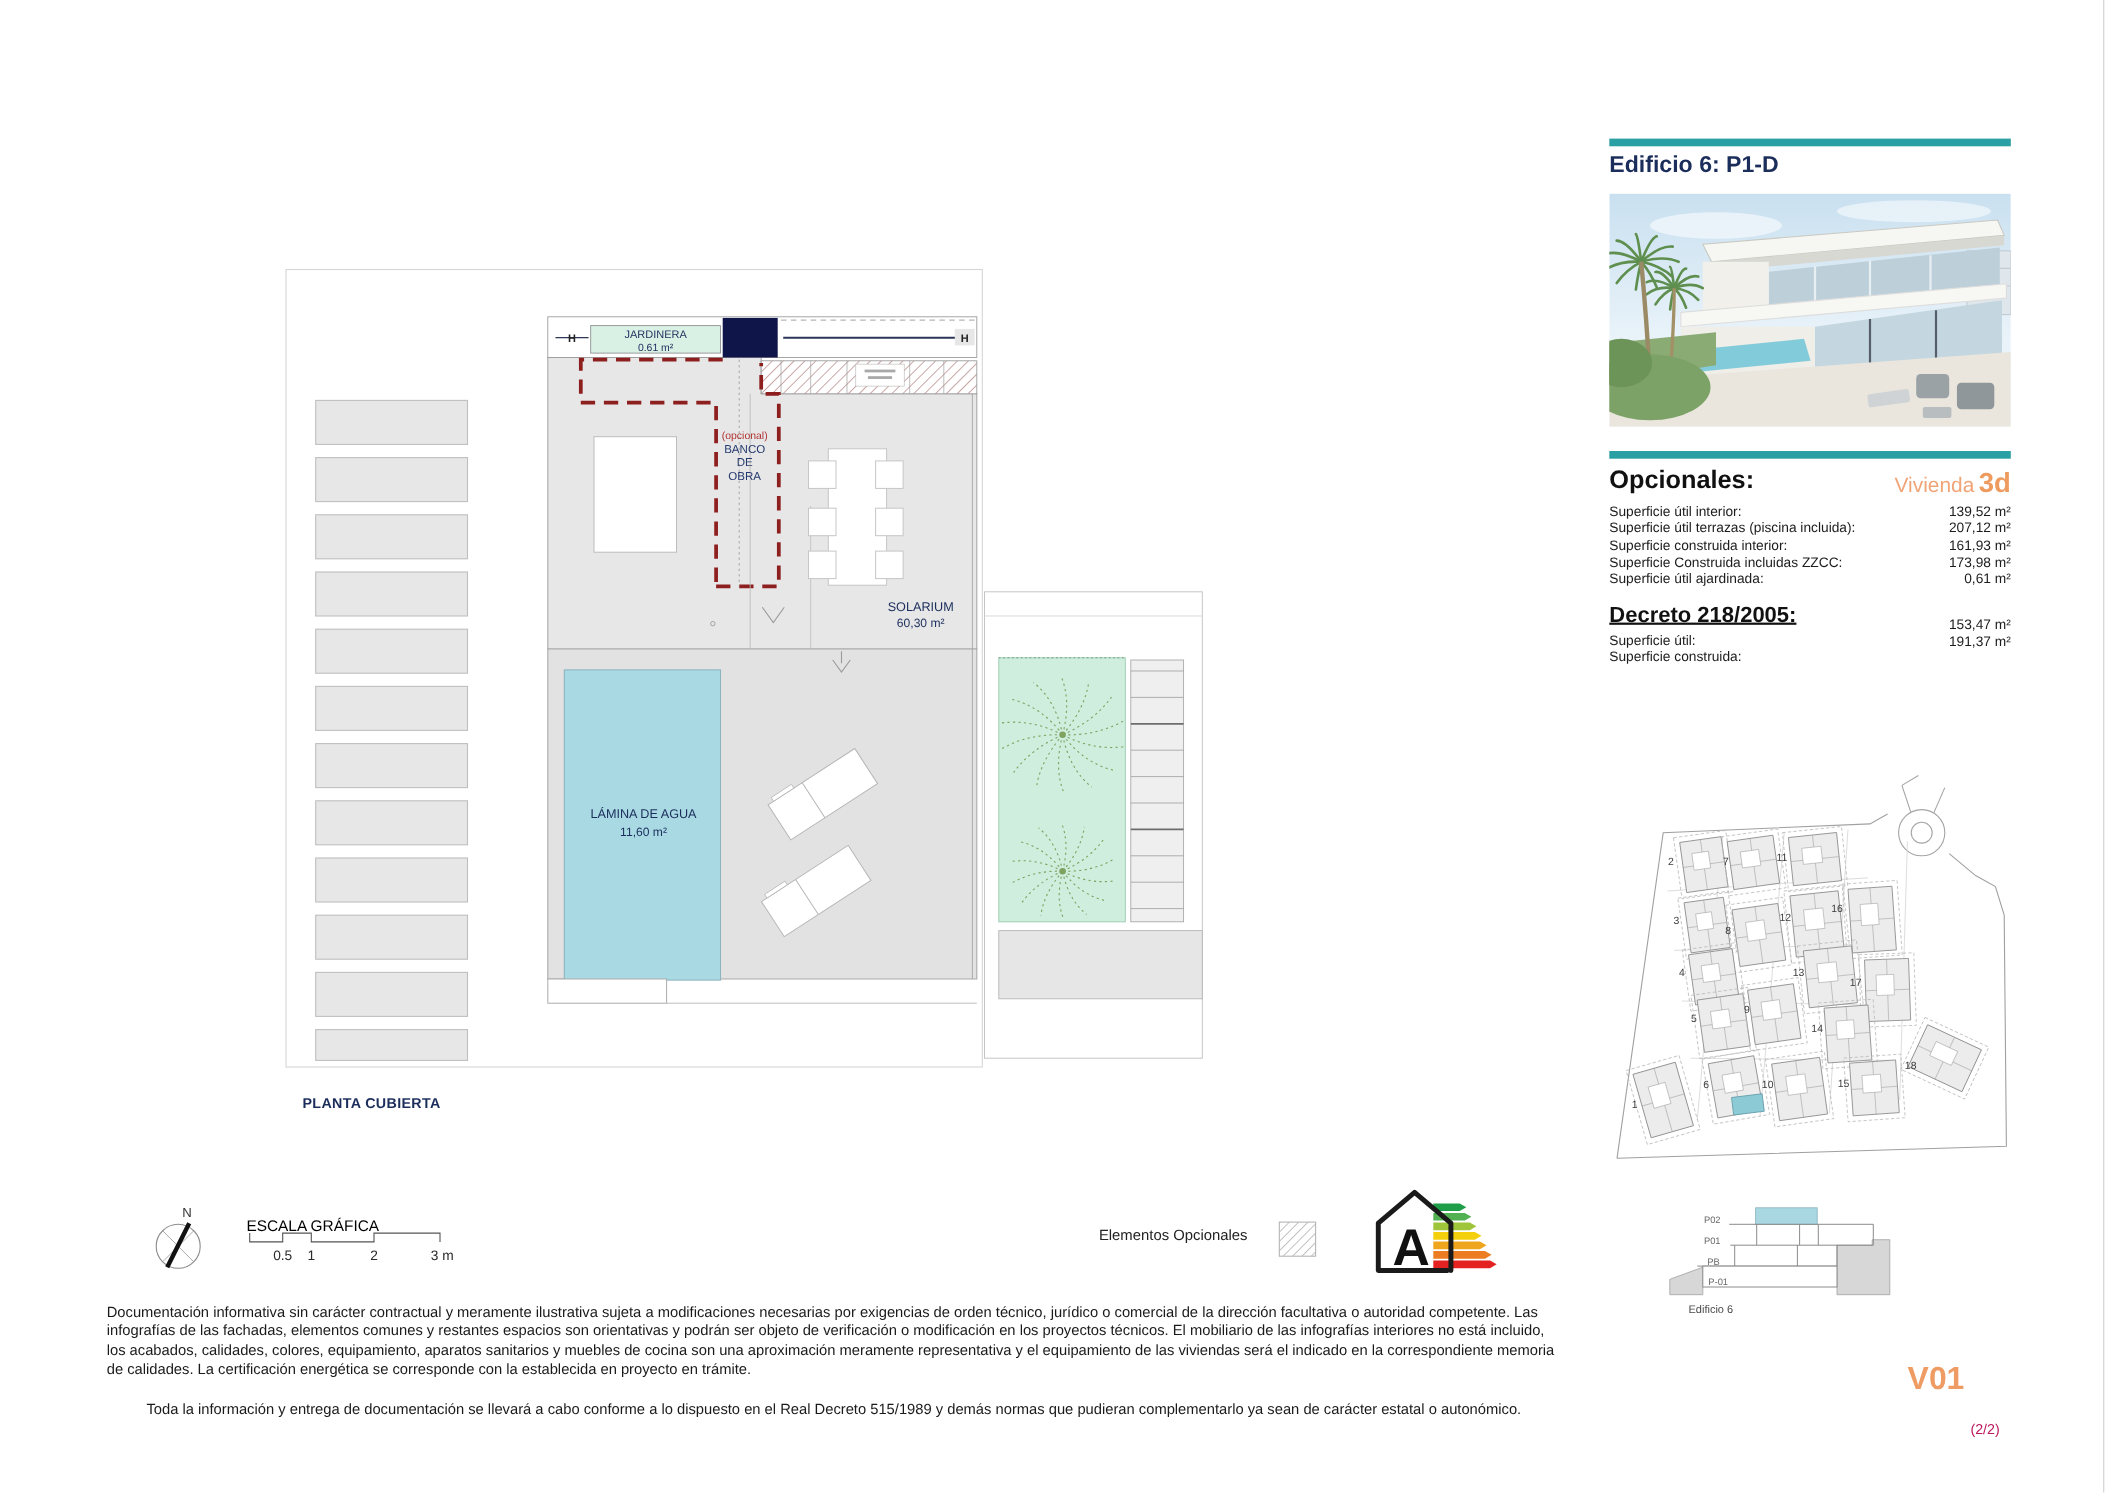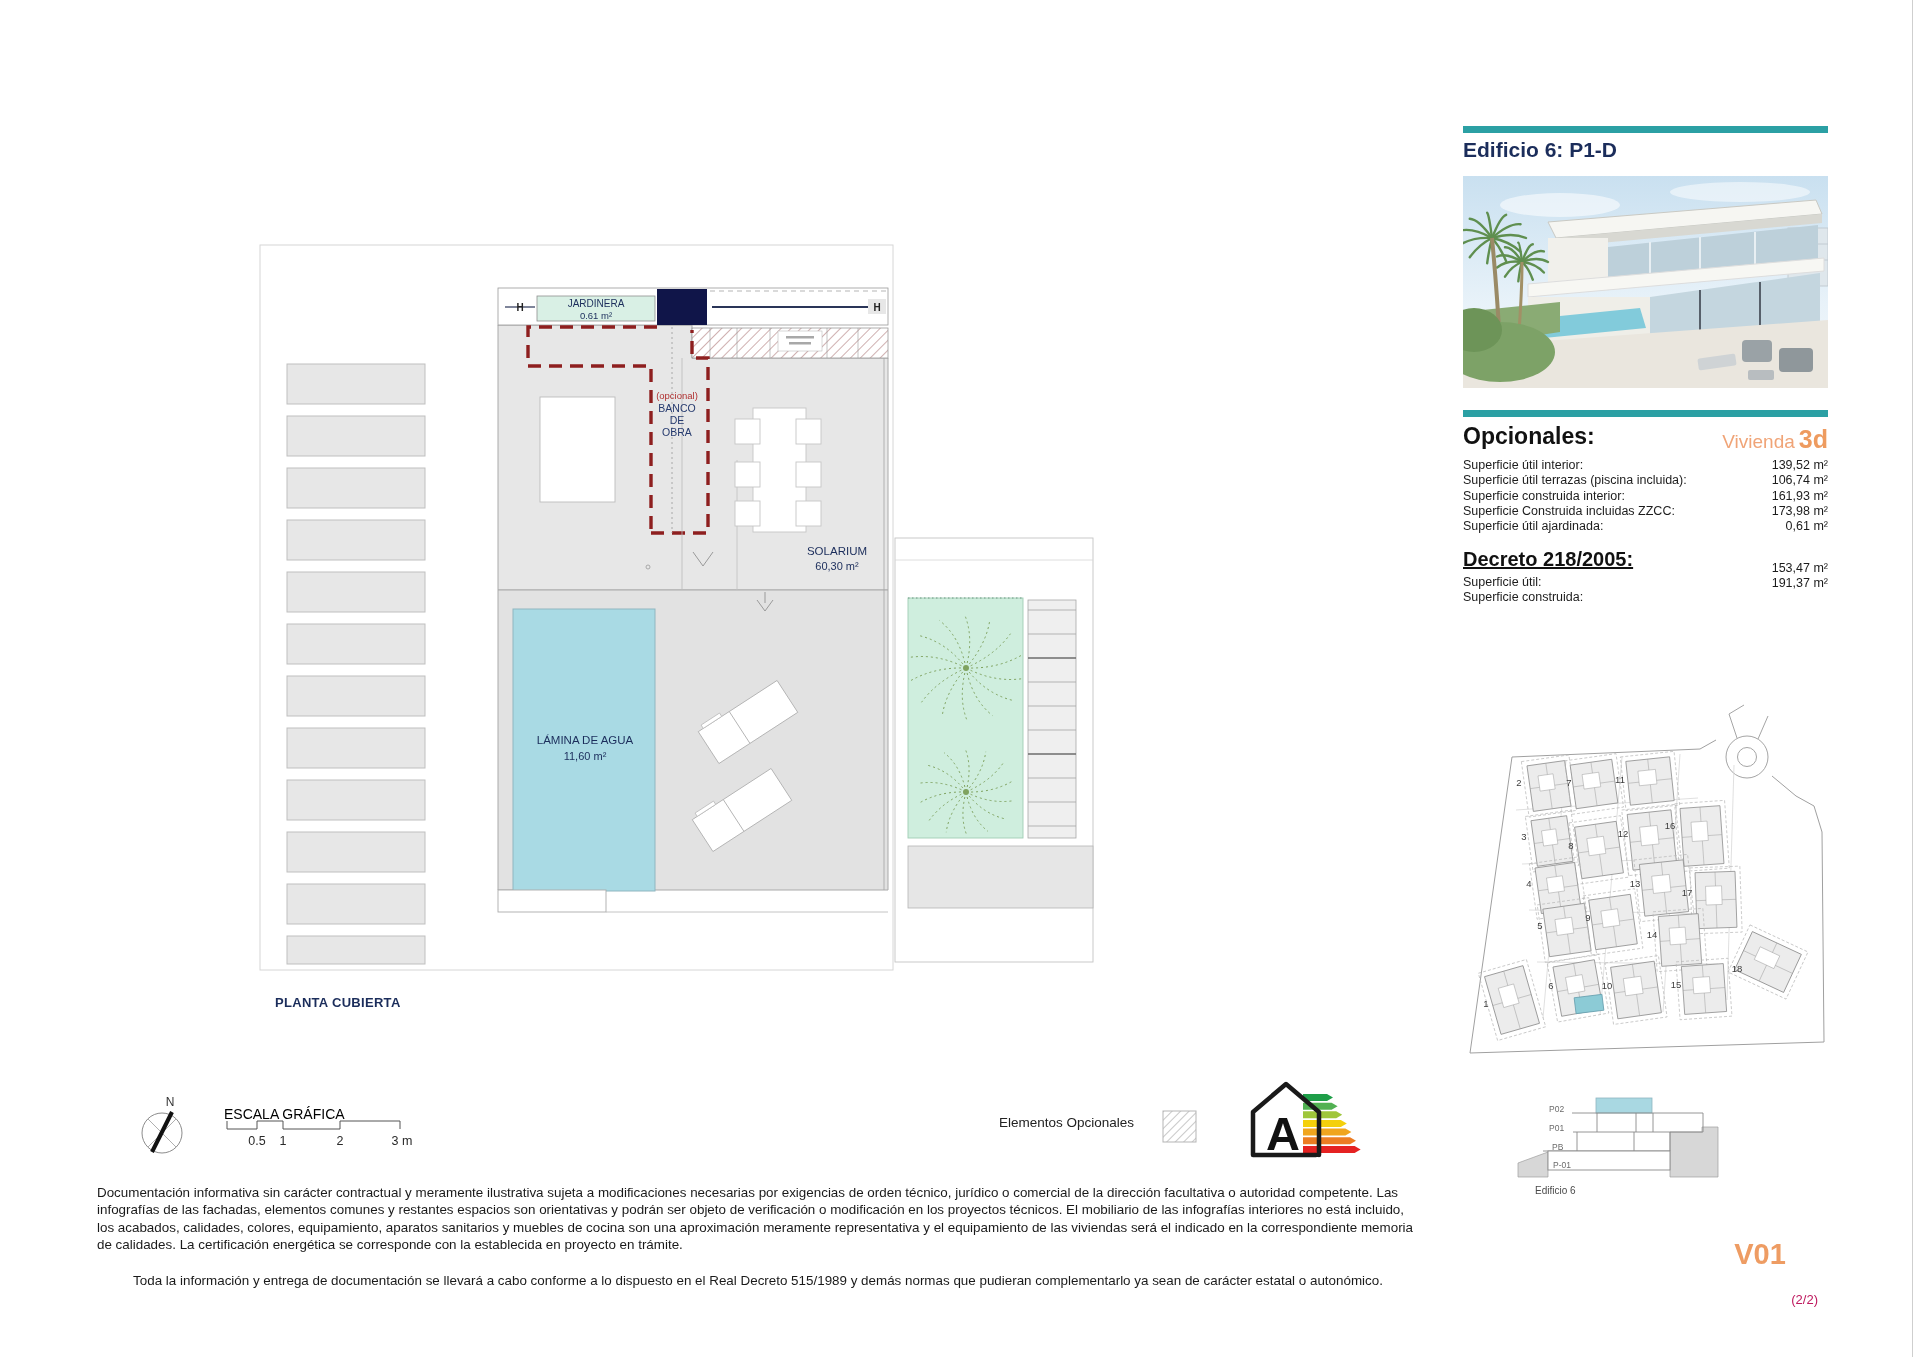--- a/index.html
+++ b/index.html
@@ -486,21 +486,21 @@
   <span class="viv"><span>Vivienda</span><b>3d</b></span>
 </div>
 
 <div class="sup-rows">
   <div class="srow">
       <span>Superficie útil interior:</span>
       <span>139,52 m²</span>
     </div>
   <div class="srow">
       <span>Superficie útil terrazas (piscina incluida):</span>
-      <span>106,74 m²</span>
+      <span>207,12 m²</span>
     </div>
   <div class="srow">
       <span>Superficie construida interior:</span>
       <span>161,93 m²</span>
     </div>
   <div class="srow">
       <span>Superficie Construida incluidas ZZCC:</span>
       <span>173,98 m²</span>
     </div>
   <div class="srow">

